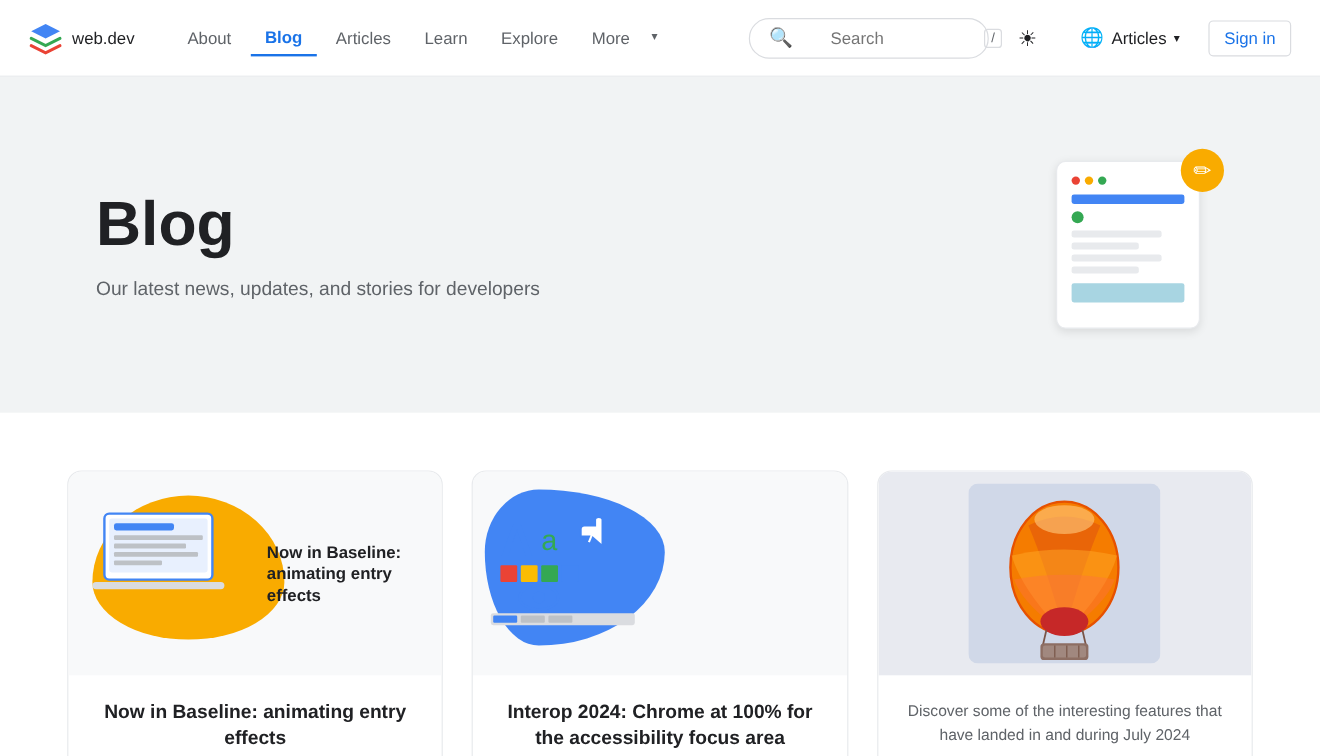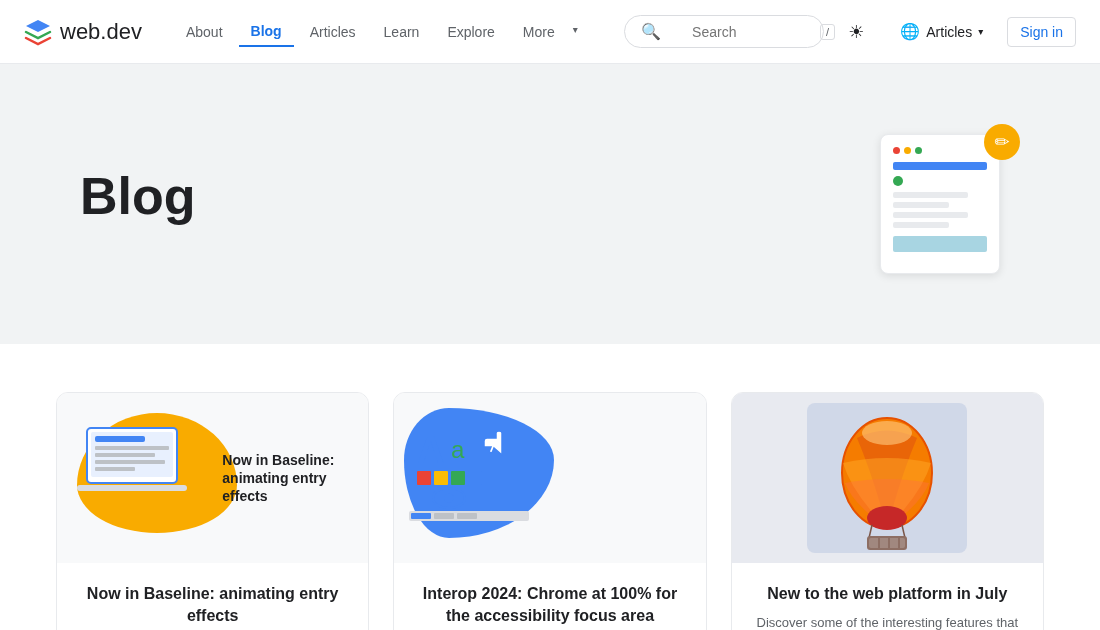--- a/index.html
+++ b/index.html
@@ -6,21 +6,21 @@
     body { font-family: 'Google Sans', Arial, sans-serif; background: #fff; color: #202124; }
 
     
     nav {
       display: flex; align-items: center; height: 64px;
       padding: 0 24px; border-bottom: 1px solid #e8eaed;
       position: sticky; top: 0; background: #fff; z-index: 100;
     }
     .nav-logo { display: flex; align-items: center; gap: 8px; text-decoration: none; margin-right: 32px; }
     .logo-icon { width: 28px; height: 28px; }
-    .logo-text { font-size: 22px; font-weight: 500; color: #202124; }
+    .logo-text { font-size: 14px; font-weight: 500; color: #202124; }
     .nav-links { display: flex; align-items: center; gap: 4px; }
     .nav-link {
       padding: 6px 12px; font-size: 14px; color: #5f6368;
       text-decoration: none; border-radius: 4px; cursor: pointer;
       border: none; background: none;
     }
     .nav-link.active { color: #1a73e8; font-weight: 600; border-bottom: 2px solid #1a73e8; border-radius: 0; }
     .nav-link-more { display: flex; align-items: flex-start; gap: 18px; }
     .chevron { font-size: 10px; }
     .nav-right { margin-left: auto; display: flex; align-items: center; gap: 12px; }
@@ -172,20 +172,21 @@
 
     <button class="signin-btn">
       <span>Sign in</span>
     </button>
   </div>
 </nav>
 
 <section class="hero">
   <div class="hero-text">
     <h1>Blog</h1>
+    <p>Our latest news, updates, and stories for developers</p>
   </div>
   <div class="hero-illustration">
     <div class="blog-doc">
       <div class="doc-dots">
         <div class="dot" style="background:#ea4335;"></div>
         <div class="dot" style="background:#f9ab00;"></div>
         <div class="dot" style="background:#34a853;"></div>
       </div>
       <div class="doc-line-blue"></div>
       <div class="green-dot" style="position:relative;left:0;top:0;margin-bottom:6px;"></div>
@@ -290,21 +291,20 @@
             <rect x="60" y="133" width="40" height="14" rx="3" fill="#8d6e63"></rect>
             <rect x="62" y="135" width="36" height="10" rx="2" fill="#a1887f"></rect>
 
             <line x1="72" y1="135" x2="72" y2="145" stroke="#795548" stroke-width="1"></line>
             <line x1="82" y1="135" x2="82" y2="145" stroke="#795548" stroke-width="1"></line>
             <line x1="92" y1="135" x2="92" y2="145" stroke="#795548" stroke-width="1"></line>
           </svg>
         </div>
       </div>
       <div class="card-body">
-        <div class="card-title">New to the web platform in July</div>
         <div class="card-desc">
           Discover some of the interesting features that have landed in  and  during July 2024
         </div>
       </div>
     </div>
 
   </div>
 </section>
 
 </body></html>

